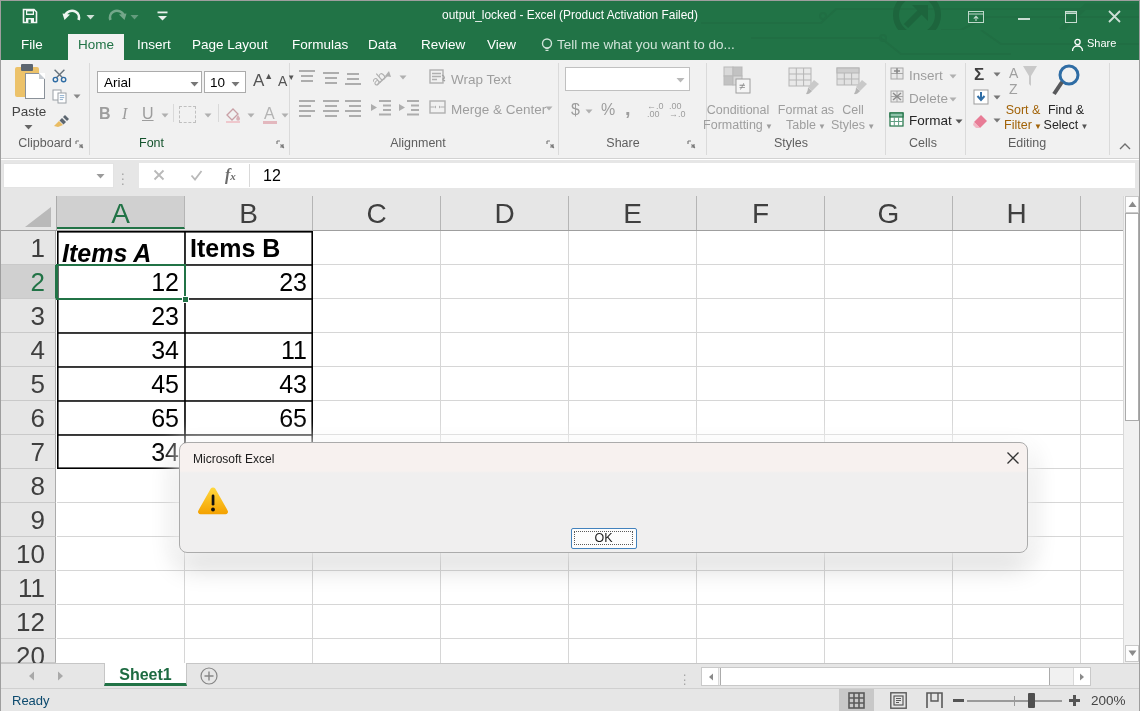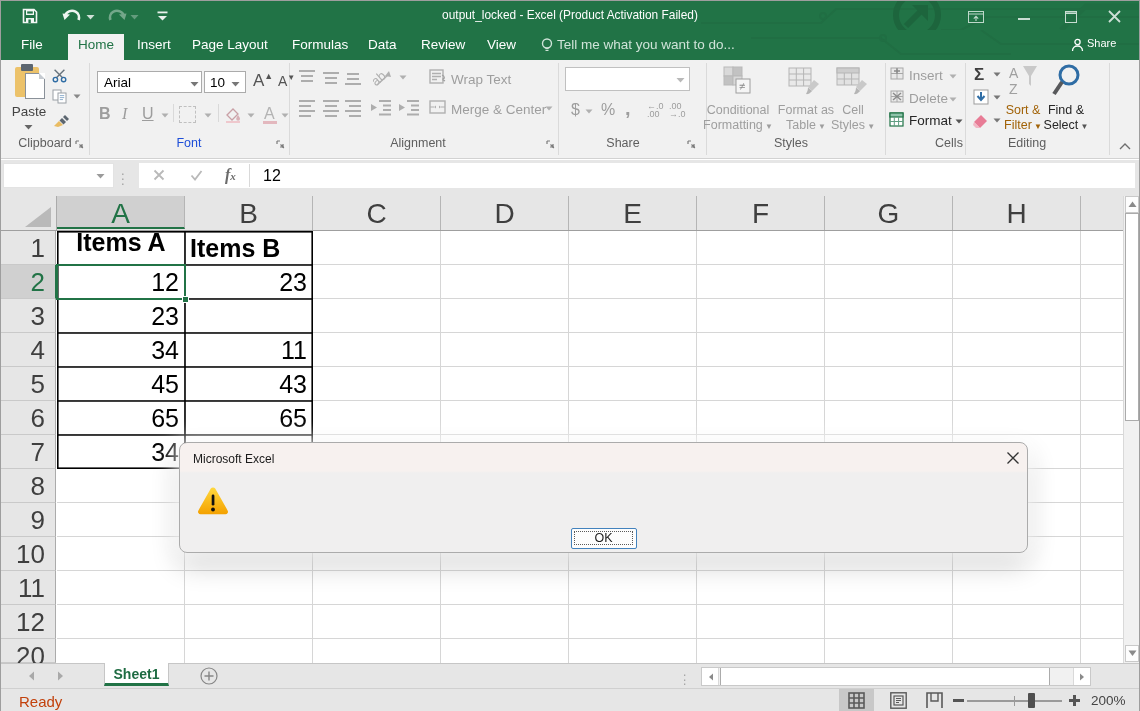--- a/index.html
+++ b/index.html
@@ -117,25 +117,25 @@
 
   <div class="abs" style="left:88px;top:3px;width:1px;height:92px;background:#dadada;"></div>
   <div class="abs" style="left:288px;top:3px;width:1px;height:92px;background:#dadada;"></div>
   <div class="abs" style="left:557px;top:3px;width:1px;height:92px;background:#dadada;"></div>
   <div class="abs" style="left:705px;top:3px;width:1px;height:92px;background:#dadada;"></div>
   <div class="abs" style="left:884px;top:3px;width:1px;height:92px;background:#dadada;"></div>
   <div class="abs" style="left:964px;top:3px;width:1px;height:92px;background:#dadada;"></div>
   <div class="abs" style="left:1108px;top:3px;width:1px;height:92px;background:#dadada;"></div>
 
   <div class="abs" style="left:4px;top:76px;width:80px;text-align:center;font-size:12.5px;color:#5e5e5e;">Clipboard</div>
-  <div class="abs" style="left:138px;top:76px;width:100px;text-align:center;font-size:12.5px;color:#1d4ed8;">Font</div>
+  <div class="abs" style="left:138px;top:76px;width:100px;text-align:left;font-size:12.5px;color:#14532d;">Font</div>
   <div class="abs" style="left:367px;top:76px;width:100px;text-align:center;font-size:12.5px;color:#5e5e5e;">Alignment</div>
   <div class="abs" style="left:572px;top:76px;width:100px;text-align:center;font-size:12.5px;color:#5e5e5e;">Share</div>
   <div class="abs" style="left:740px;top:76px;width:100px;text-align:center;font-size:12.5px;color:#5e5e5e;">Styles</div>
-  <div class="abs" style="left:898px;top:76px;width:100px;text-align:center;font-size:12.5px;color:#5e5e5e;">Cells</div>
+  <div class="abs" style="left:872px;top:76px;width:100px;text-align:center;font-size:12.5px;color:#5e5e5e;">Cells</div>
   <div class="abs" style="left:976px;top:76px;width:100px;text-align:center;font-size:12.5px;color:#5e5e5e;">Editing</div>
 
   <svg class="abs" style="left:74px;top:80px;" width="11" height="11" viewBox="0 0 11 11">
         <path d="M1 1 L1 4 M1 1 L4 1 M4 7 L8 7 M7 4 L7 8 M4.5 4.5 L8 8" stroke="#7a7a7a" stroke-width="1.2" fill="none"></path>
       </svg>
   <svg class="abs" style="left:275px;top:80px;" width="11" height="11" viewBox="0 0 11 11">
         <path d="M1 1 L1 4 M1 1 L4 1 M4 7 L8 7 M7 4 L7 8 M4.5 4.5 L8 8" stroke="#7a7a7a" stroke-width="1.2" fill="none"></path>
       </svg>
   <svg class="abs" style="left:545px;top:80px;" width="11" height="11" viewBox="0 0 11 11">
         <path d="M1 1 L1 4 M1 1 L4 1 M4 7 L8 7 M7 4 L7 8 M4.5 4.5 L8 8" stroke="#7a7a7a" stroke-width="1.2" fill="none"></path>
@@ -419,21 +419,21 @@
   <div class="abs" style="left:56px;top:35px;width:1066px;height:432px;background-image:linear-gradient(to right,#d6d6d6 1px,transparent 1px),linear-gradient(to bottom,#d6d6d6 1px,transparent 1px);background-size:128px 34px;background-position:-1px -1px;"></div>
 
   <svg class="abs" style="left:56px;top:35px;" width="256" height="238" viewBox="0 0 256 238">
     <g stroke="#000" stroke-width="1.6" fill="none">
       <rect x="0.8" y="0.8" width="254.4" height="236.4"></rect>
       <path d="M128 0 L128 238"></path>
       <path d="M0 34 L256 34 M0 68 L256 68 M0 102 L256 102 M0 136 L256 136 M0 170 L256 170 M0 204 L256 204"></path>
     </g>
   </svg>
 
-  <div class="abs celltxt" style="left:61px;top:29px;width:118px;text-align:center;font-weight:bold;">Items A</div>
+  <div class="abs celltxt" style="left:61px;top:40px;width:118px;text-align:left;font-weight:bold;font-style:italic;">Items A</div>
   <div class="abs celltxt" style="left:189px;top:35px;width:118px;text-align:left;font-weight:bold;">Items B</div>
   <div class="abs celltxt" style="left:56px;top:69px;">12</div>
   <div class="abs celltxt" style="left:56px;top:103px;">23</div>
   <div class="abs celltxt" style="left:56px;top:137px;">34</div>
   <div class="abs celltxt" style="left:56px;top:171px;">45</div>
   <div class="abs celltxt" style="left:56px;top:205px;">65</div>
   <div class="abs celltxt" style="left:56px;top:239px;">34</div>
   <div class="abs celltxt" style="left:184px;top:69px;">23</div>
   <div class="abs celltxt" style="left:184px;top:137px;">11</div>
   <div class="abs celltxt" style="left:184px;top:171px;">43</div>
@@ -455,42 +455,42 @@
   </div>
 </div>
 
 <div class="abs" id="tabbar" style="left:0;top:662px;width:1138px;height:25px;background:#e6e6e6;border-top:1px solid #c6c6c6;">
   <svg class="abs" style="left:27px;top:7px;" width="7" height="10" viewBox="0 0 7 10">
         <path d="M6 0.5 L1 5 L6 9.5 Z" fill="#a9a9a9"></path>
       </svg>
   <svg class="abs" style="left:56px;top:7px;" width="7" height="10" viewBox="0 0 7 10">
         <path d="M1 0.5 L6 5 L1 9.5 Z" fill="#a9a9a9"></path>
       </svg>
-  <div class="abs" style="left:103px;top:-1px;width:65px;height:23px;background:#fff;border-bottom:3px solid #217346;border-left:1px solid #c6c6c6;border-right:1px solid #c6c6c6;text-align:center;line-height:23px;font-size:14px;font-weight:bold;color:#1e6b42;">Sheet1</div>
+  <div class="abs" style="left:103px;top:-1px;width:83px;height:23px;background:#fff;border-bottom:3px solid #217346;border-left:1px solid #c6c6c6;border-right:1px solid #c6c6c6;text-align:center;line-height:23px;font-size:16px;font-weight:bold;color:#1e6b42;">Sheet1</div>
   <svg class="abs" style="left:199px;top:3px;" width="18" height="18" viewBox="0 0 18 18">
     <circle cx="9" cy="9" r="8" fill="none" stroke="#868686" stroke-width="1.2"></circle>
     <path d="M9 4.5 L9 13.5 M4.5 9 L13.5 9" stroke="#868686" stroke-width="1.4"></path>
   </svg>
   <div class="abs" style="left:682px;top:6px;width:3px;height:14px;color:#a0a0a0;font-size:12px;line-height:4.5px;">.<br>.<br>.</div>
 
   <div class="abs" style="left:700px;top:3px;width:390px;height:19px;background:#f1f1f1;border:1px solid #c9c9c9;">
     <div class="abs" style="left:0;top:0;width:17px;height:17px;background:#fff;border-right:1px solid #d9d9d9;"></div>
     <svg class="abs" style="left:6px;top:5px;" width="6" height="8" viewBox="0 0 6 8">
           <path d="M5 0.5 L1 4 L5 7.5 Z" fill="#8a8a8a"></path>
         </svg>
     <div class="abs" style="left:18px;top:0;width:330px;height:17px;background:#fff;border:1px solid #ababab;border-top:none;border-bottom:none;"></div>
     <div class="abs" style="left:371px;top:0;width:17px;height:17px;background:#fff;border-left:1px solid #d9d9d9;"></div>
     <svg class="abs" style="left:377px;top:5px;" width="6" height="8" viewBox="0 0 6 8">
           <path d="M1 0.5 L5 4 L1 7.5 Z" fill="#8a8a8a"></path>
         </svg>
   </div>
 </div>
 
 <div class="abs" id="status" style="left:0;top:687px;width:1138px;height:24px;background:#e6e6e6;border-top:1px solid #d0d0d0;">
-  <div class="abs" style="left:18px;top:4px;font-size:15px;color:#c2410c;">Ready</div>
+  <div class="abs" style="left:11px;top:4px;font-size:13px;color:#0c4a6e;">Ready</div>
   <div class="abs" style="left:838px;top:0;width:35px;height:23px;background:#c8c8c8;"></div>
   <svg class="abs" style="left:847px;top:3px;" width="17" height="17" viewBox="0 0 17 17">
     <rect x="1" y="1" width="15" height="15" fill="none" stroke="#5a5a5a" stroke-width="1.6"></rect>
     <path d="M1 6 L16 6 M1 11 L16 11 M6 1 L6 16 M11 1 L11 16" stroke="#5a5a5a" stroke-width="1.6"></path>
   </svg>
   <svg class="abs" style="left:889px;top:3px;" width="17" height="17" viewBox="0 0 17 17">
     <rect x="0.8" y="0.8" width="15.4" height="15.4" fill="none" stroke="#5a5a5a" stroke-width="1.4"></rect>
     <rect x="4" y="4" width="9" height="9" fill="none" stroke="#5a5a5a" stroke-width="1.2"></rect>
     <path d="M6 6.5 L11 6.5 M6 8.5 L11 8.5 M6 10.5 L9 10.5" stroke="#5a5a5a" stroke-width="1"></path>
   </svg>

